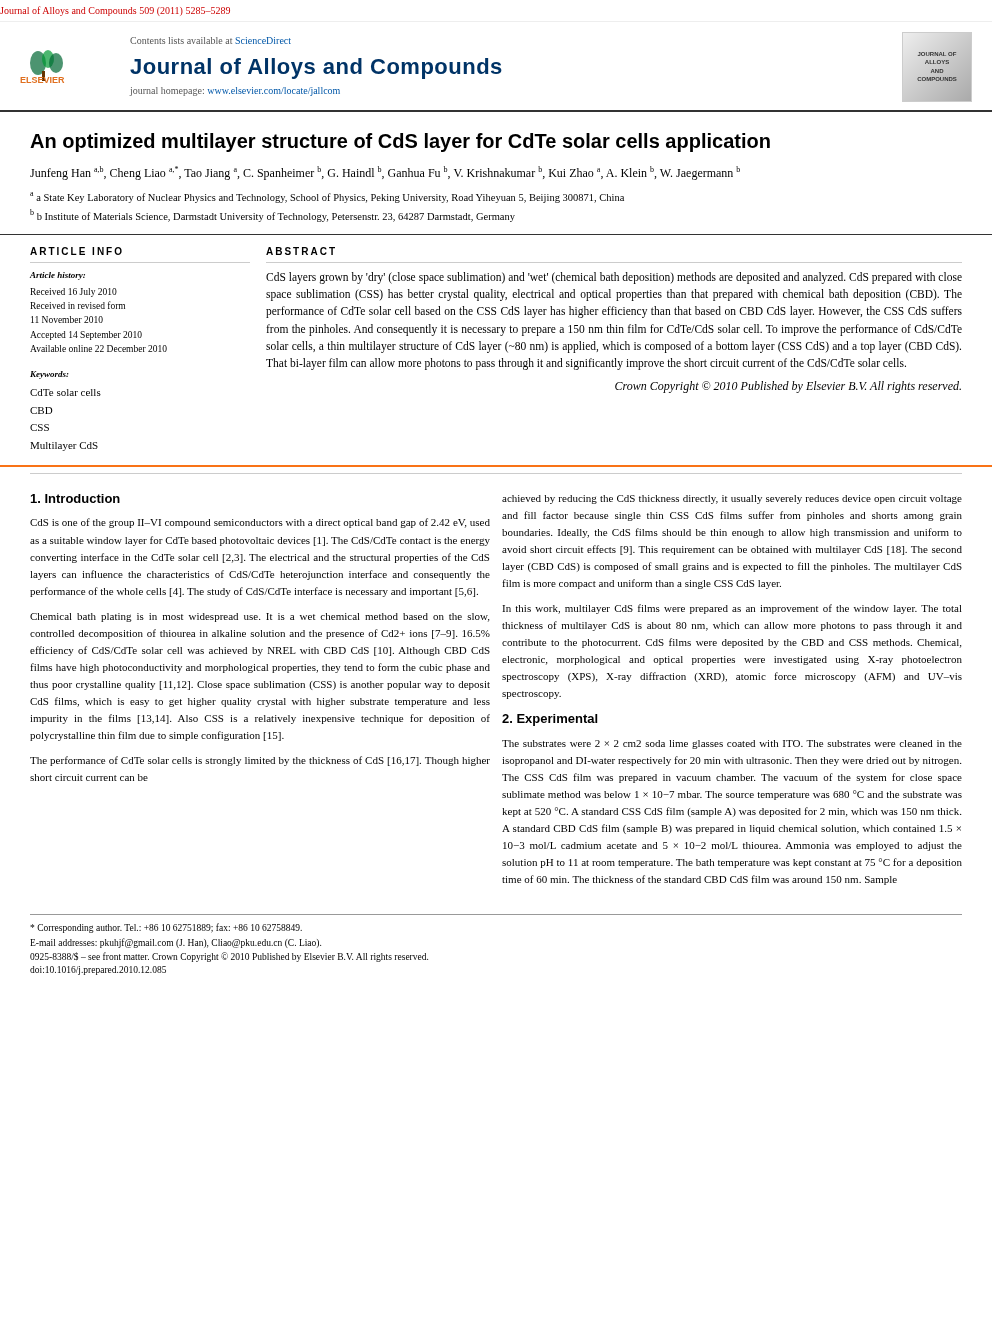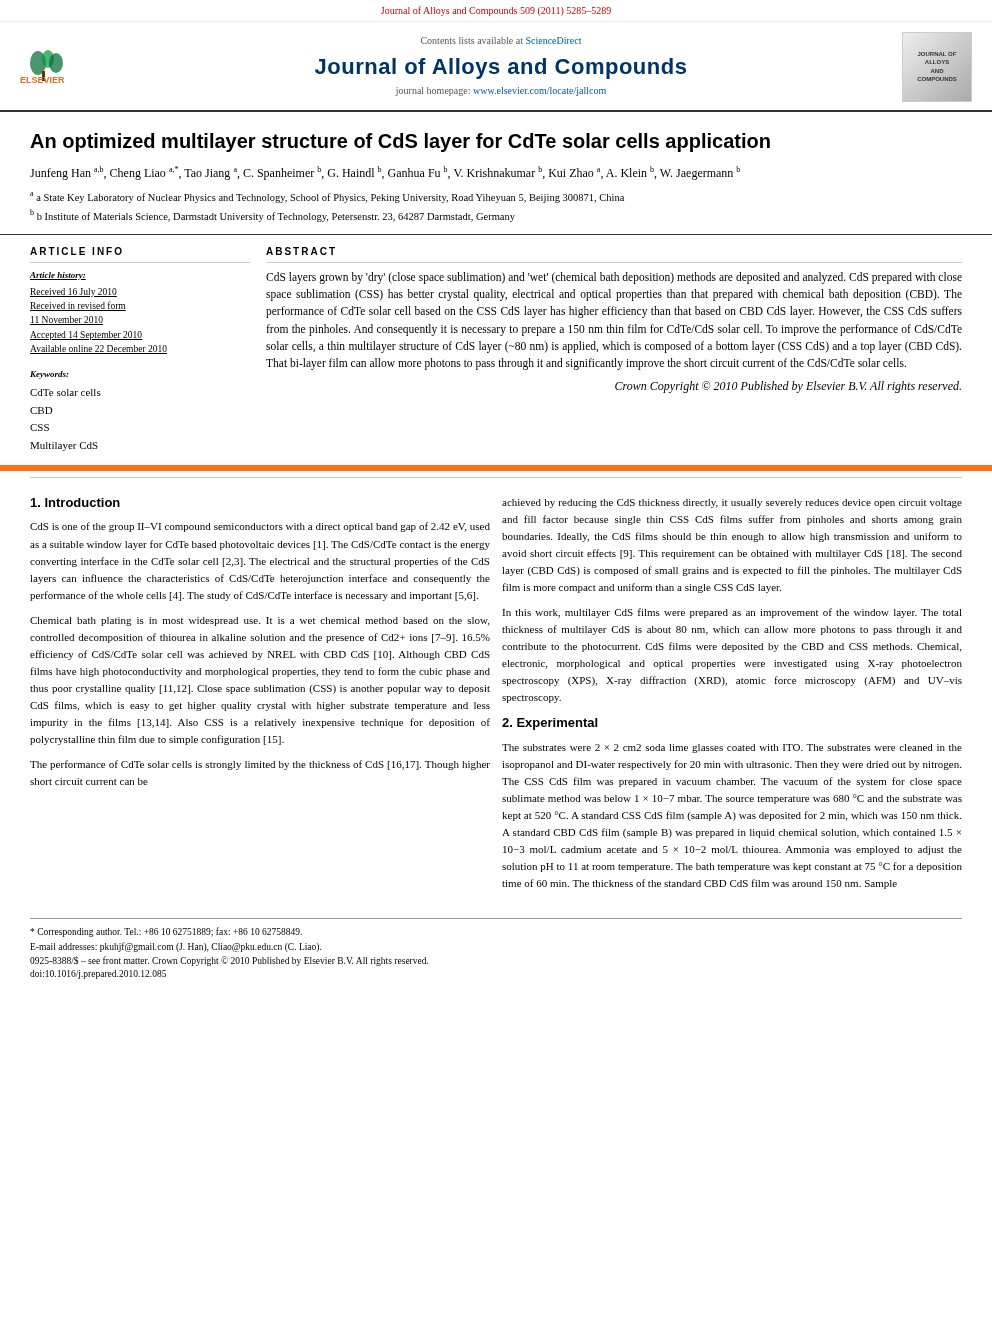--- a/index.html
+++ b/index.html
@@ -7,41 +7,41 @@
       font-family: 'Times New Roman', Times, serif;
       background: #fff;
       color: #000;
       font-size: 13px;
       line-height: 1.45;
       width: 992px;
       min-height: 1323px;
     }
     .top-bar {
       background: #fff;
-      text-align: center;
+      text-align: left;
       font-size: 10px;
       color: #c00;
       padding: 4px 0 2px 0;
       border-bottom: 1px solid #eee;
     }
     .header-section {
       display: flex;
       align-items: center;
       justify-content: space-between;
       padding: 10px 20px 8px 20px;
       border-bottom: 2px solid #333;
     }
     .header-left {
       display: flex;
       flex-direction: column;
       align-items: flex-start;
     }
     .header-center {
       flex: 1;
-      text-align: center;
+      text-align: left;
       padding: 0 20px;
     }
     .journal-title-main {
       font-size: 22px;
       font-weight: bold;
       color: #003366;
       font-family: Arial, sans-serif;
       letter-spacing: 0.5px;
     }
     .journal-homepage {
@@ -105,21 +105,21 @@
       line-height: 1.5;
     }
     .affil-line {
       margin-bottom: 2px;
     }
     .sup { font-size: 8px; vertical-align: super; }
     .main-content {
       display: flex;
       padding: 10px 30px 10px 30px;
       gap: 16px;
-      border-bottom: 6px solid #f97316;
+      border-bottom: 2px solid #f97316;
       justify-content: flex-end;
     }
     .left-column {
       width: 220px;
       flex-shrink: 0;
     }
     .right-column {
       flex: 1;
     }
     .section-label {
@@ -127,21 +127,20 @@
       font-weight: bold;
       letter-spacing: 2px;
       color: #000;
       border-bottom: 1px solid #ccc;
       padding-bottom: 2px;
       margin-bottom: 6px;
       font-family: Arial, sans-serif;
     }
     .article-info-block {
       margin-bottom: 12px;
-      text-decoration: underline;
     }
     .article-history-label {
       font-size: 9px;
       font-style: italic;
       font-weight: bold;
       color: #000;
       margin-bottom: 3px;
     }
     .article-history-line {
       font-size: 9.5px;

